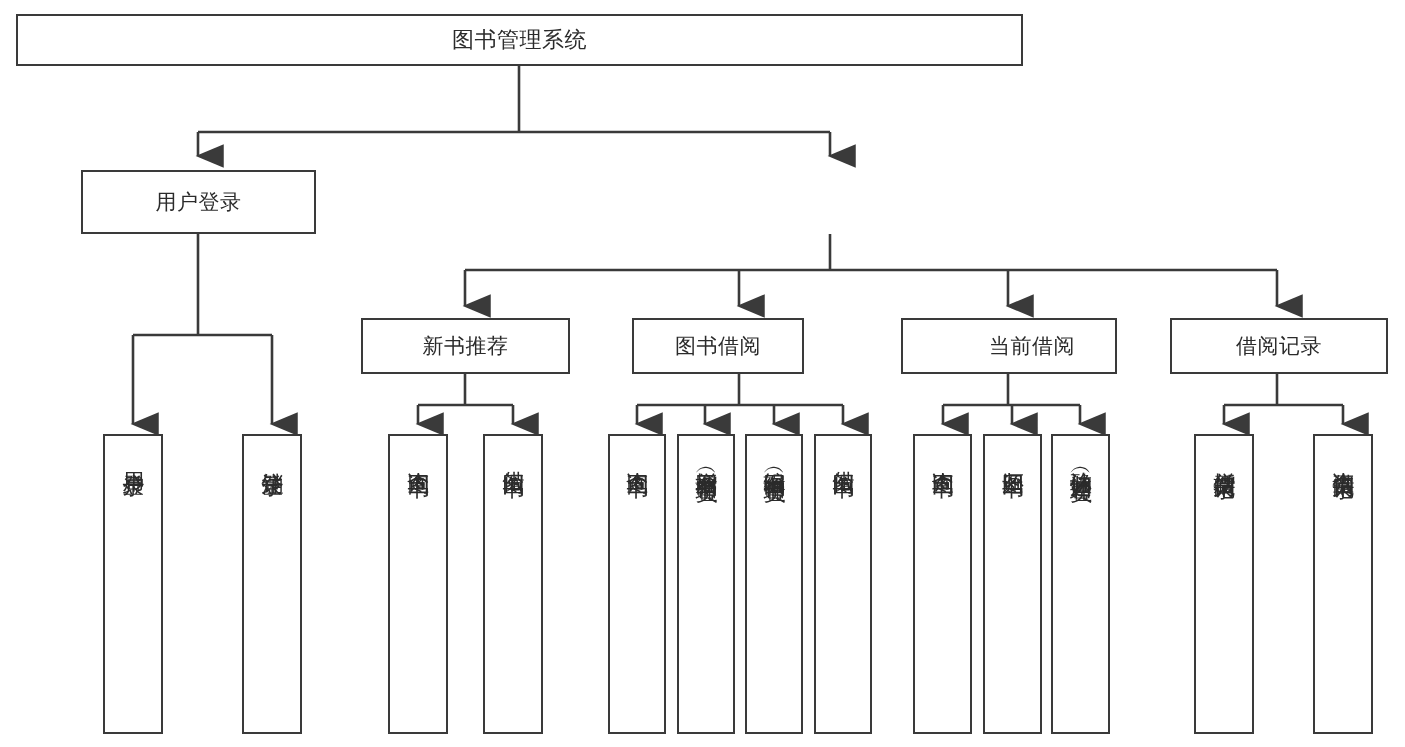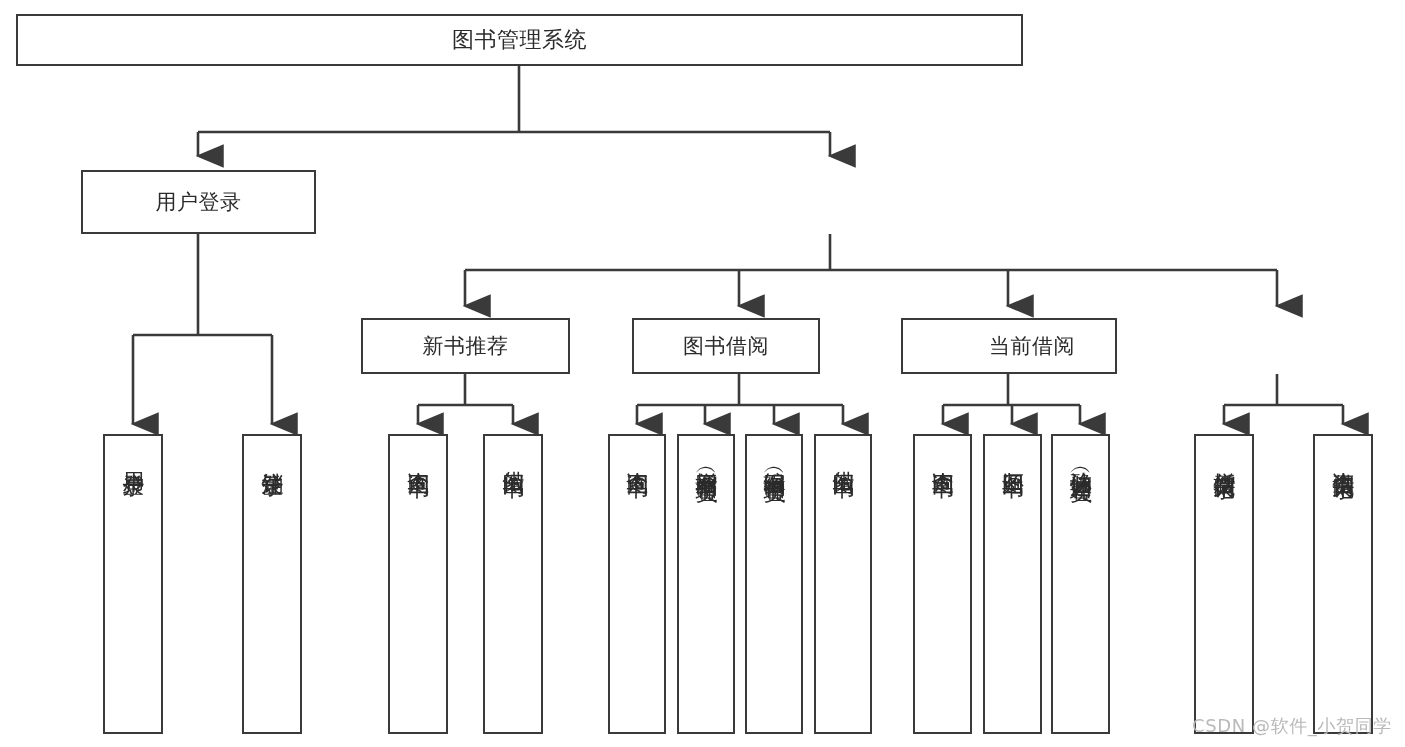--- a/index.html
+++ b/index.html
@@ -122,25 +122,28 @@
     <span class="lbl">图书管理系统</span>
   </div>
 
   <div class="node horiz" style="left:81px;top:170px;width:235px;height:64px;">
     <span class="lbl">用户登录</span>
   </div>
 
   <div class="node horiz" style="left:361px;top:318px;width:209px;height:56px;">
     <span class="lbl">新书推荐</span>
   </div>
-  <div class="node horiz" style="left:632px;top:318px;width:188px;height:56px;">
+  <div class="node horiz" style="left:632px;top:318px;width:172px;height:56px;">
     <span class="lbl">图书借阅</span>
   </div>
   <div class="node horiz" style="left:901px;top:318px;width:216px;height:56px;padding-left:46px;">
     <span class="lbl">当前借阅</span>
+  </div>
+  <div class="node horiz" style="left:1170px;top:318px;width:218px;height:56px;">
+    <span class="lbl">借阅记录</span>
   </div>
 
   <div class="node vert" style="left:103px;top:434px;width:60px;height:300px;">
     <span class="lbl">用户登录</span>
   </div>
   <div class="node vert" style="left:242px;top:434px;width:60px;height:300px;">
     <span class="lbl">注销登录</span>
   </div>
 
   <div class="node vert" style="left:388px;top:434px;width:60px;height:300px;">
@@ -173,15 +176,14 @@
     <span class="lbl">确认归还（管理员）</span>
   </div>
 
   <div class="node vert" style="left:1194px;top:434px;width:60px;height:300px;">
     <span class="lbl">新增借阅记录</span>
   </div>
   <div class="node vert" style="left:1313px;top:434px;width:60px;height:300px;">
     <span class="lbl">查询借阅记录</span>
   </div>
 
-  <div class="watermark" style="left:1192px;top:714px;">CSDN @软件_小贺同学</div>
 
 </div>
 
 </body></html>

